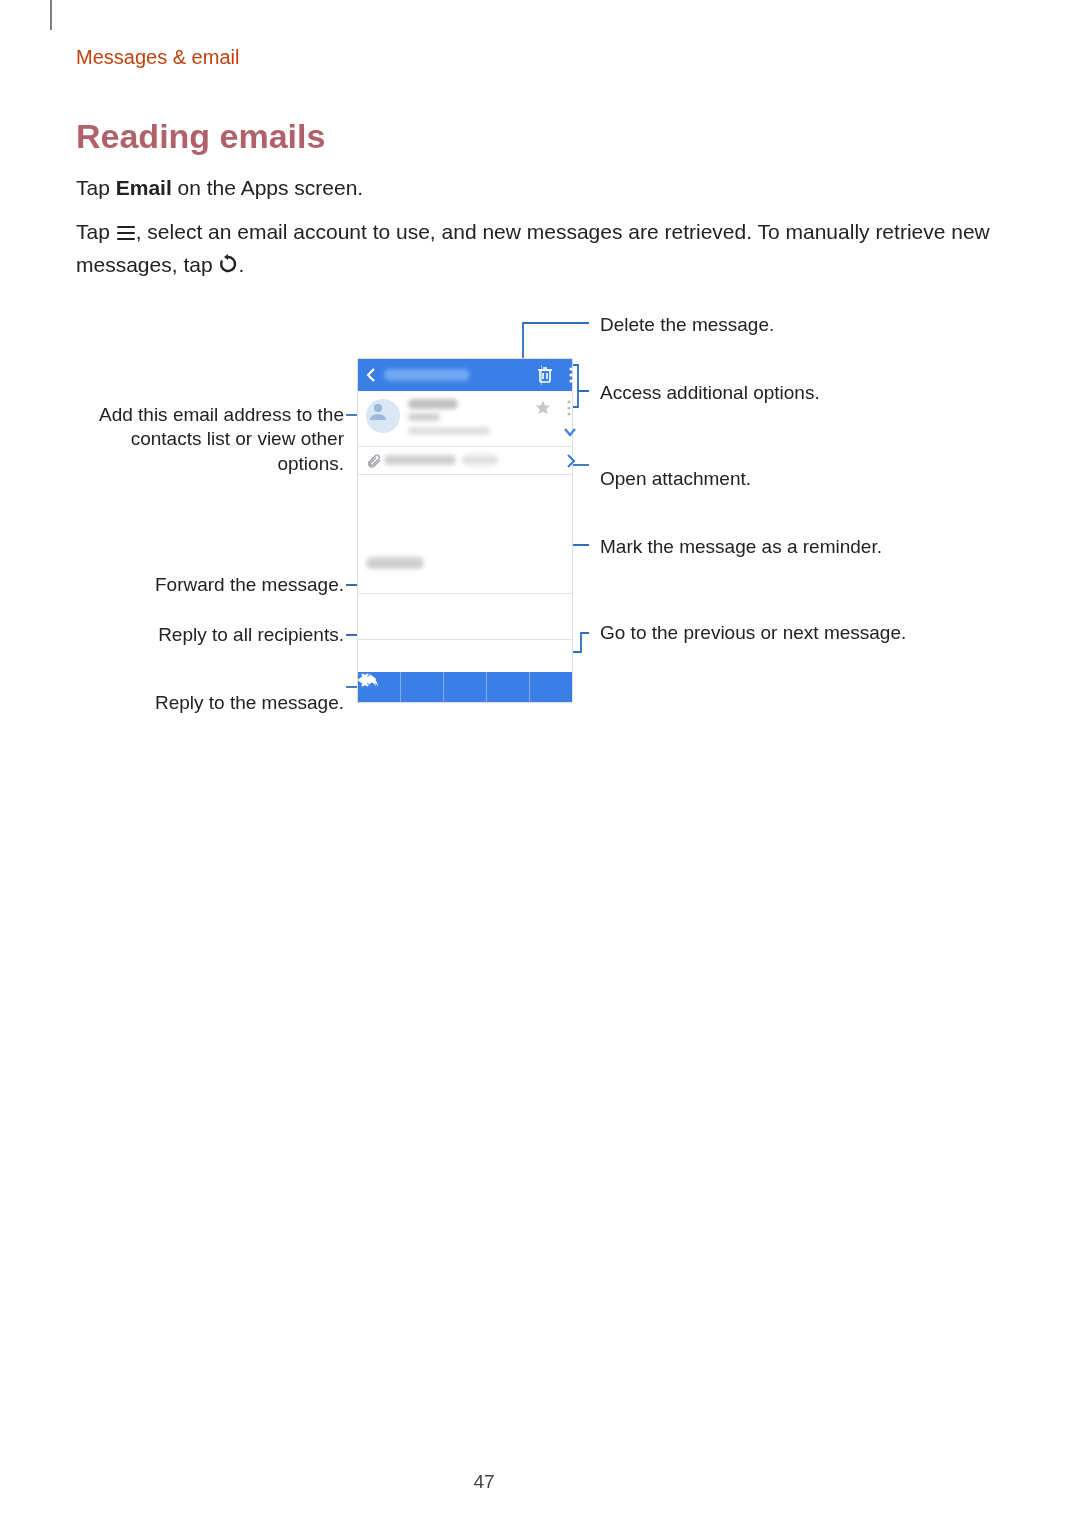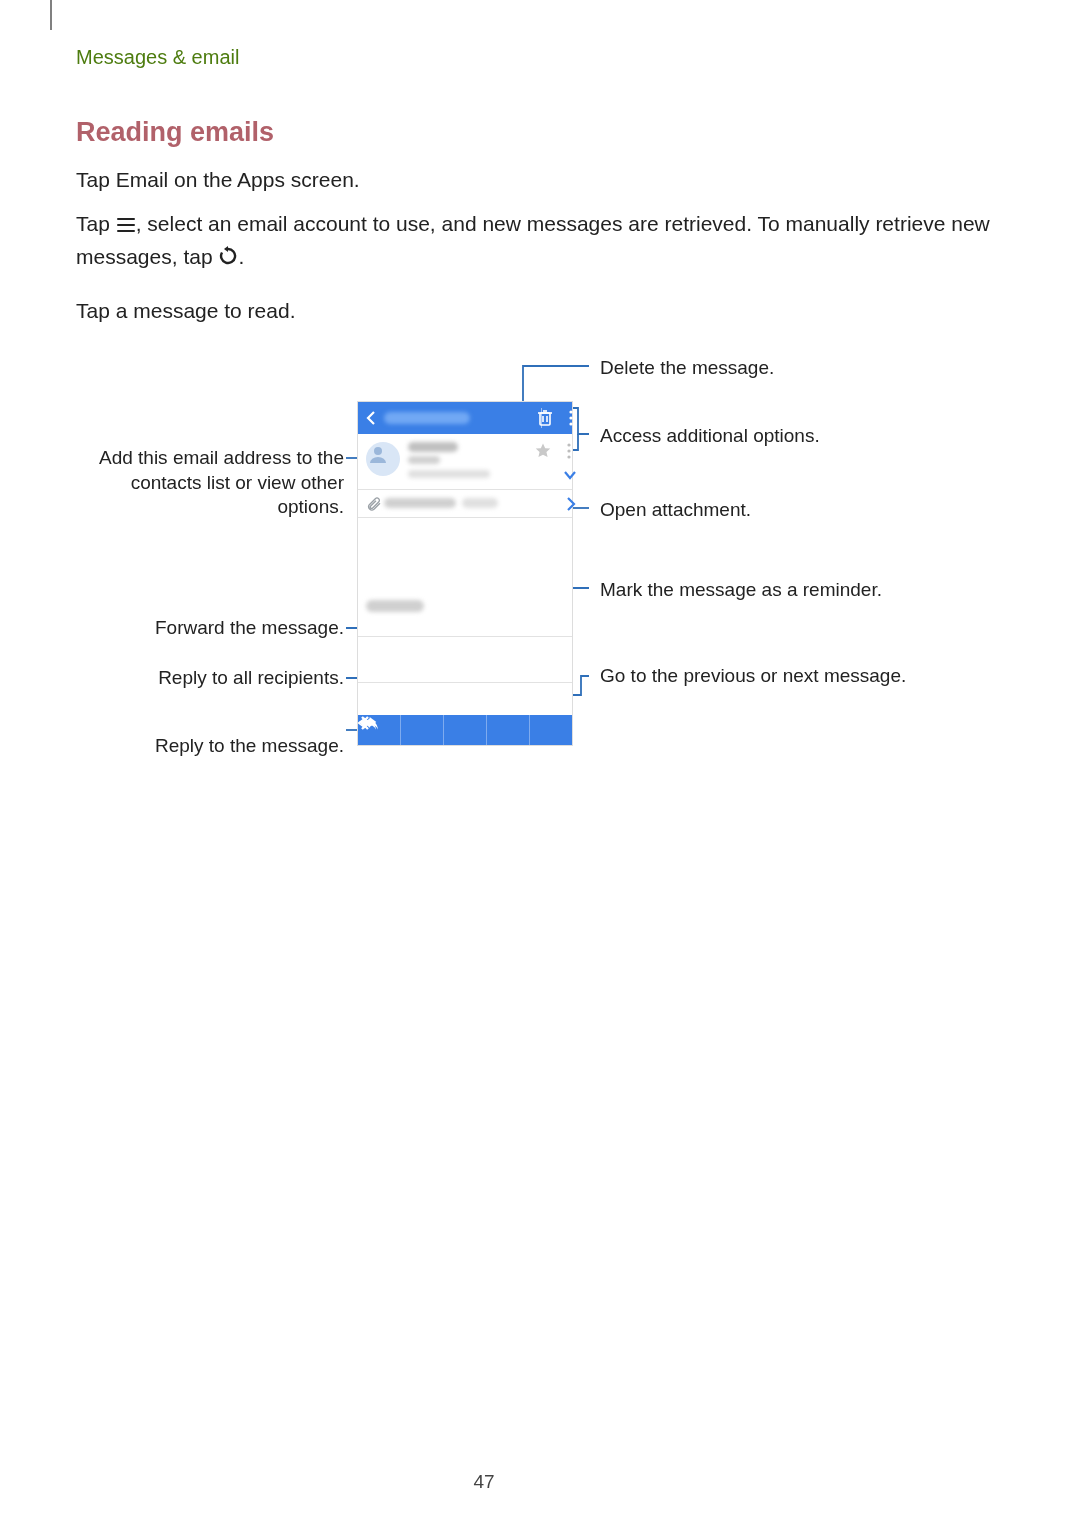--- a/index.html
+++ b/index.html
@@ -18,36 +18,36 @@
     position: relative;
   }
   .margin-tick {
     position: absolute;
     left: 50px; top: 0;
     width: 2px; height: 30px;
     background: #808080;
   }
   .running-head {
     font-size: 20px;
-    color: #4d7c0f;
+    color: #c2410c;
     margin-top: 6px;
     margin-bottom: 48px;
   }
   h2.section-title {
     color: #b1616a;
-    font-size: 27px;
+    font-size: 34px;
     font-weight: 700;
     margin: 0 0 16px 0;
   }
   p.body {
     font-size: 21px;
     line-height: 1.5;
     margin: 0 0 12px 0;
   }
-  p.body .bold { font-weight: 400; }
+  p.body .bold { font-weight: 700; }
   .inline-icon {
     display: inline-block;
     vertical-align: -2px;
   }
   .diagram-wrap {
     position: relative;
     width: 928px;
     height: 420px;
     margin-top: 24px;
   }
@@ -187,21 +187,20 @@
             <line x1="2" y1="2" x2="18" y2="2"></line>
             <line x1="2" y1="8" x2="18" y2="8"></line>
             <line x1="2" y1="14" x2="18" y2="14"></line>
           </g>
         </svg></span><span>, select an email account to use, and new messages are retrieved. To manually retrieve new messages, tap </span><span class="inline-icon"><svg width="20" height="20" viewBox="0 0 20 20">
           <path d="M10 3 A7 7 0 1 1 4 6.5" fill="none" stroke="#222" stroke-width="2.4"></path>
           <path d="M10 0 L10 6 L6 3 Z" fill="#222"></path>
         </svg></span><span>.</span>
   </p>
 
-  <p class="body" style="margin-top:20px;">Tap a message to read.</p>
 
   <div class="diagram-wrap">
 
     <svg width="928" height="420">
       <g stroke="#2f6fb9" stroke-width="1.8" fill="none">
 
         <path d="M 447 52 L 447 16 L 513 16"></path>
 
         <path d="M 483 58 L 502 58 L 502 84 L 513 84"></path>
         <path d="M 486 100 L 502 100 L 502 84"></path>
@@ -346,21 +345,21 @@
         <div class="cell">
           <svg width="14" height="16" viewBox="0 0 14 16">
               <polyline points="4,2 10,8 4,14" fill="none" stroke="#fff" stroke-width="2.4"></polyline>
             </svg>
         </div>
       </div>
     </div>
 
     <div class="callout right" style="top:6px;">Delete the message.</div>
     <div class="callout right" style="top:74px;">Access additional options.</div>
-    <div class="callout right" style="top:148px;">Open attachment.</div>
+    <div class="callout right" style="top:160px;">Open attachment.</div>
     <div class="callout right" style="top:314px;">Go to the previous or next message.</div>
     <div class="callout right" style="top:228px;">Mark the message as a reminder.</div>
 
     <div class="callout left" style="top:96px;">Add this email address to the contacts list or view other options.</div>
     <div class="callout left" style="top:266px;">Forward the message.</div>
     <div class="callout left" style="top:316px;">Reply to all recipients.</div>
     <div class="callout left" style="top:384px;">Reply to the message.</div>
   </div>
 </div>
 

